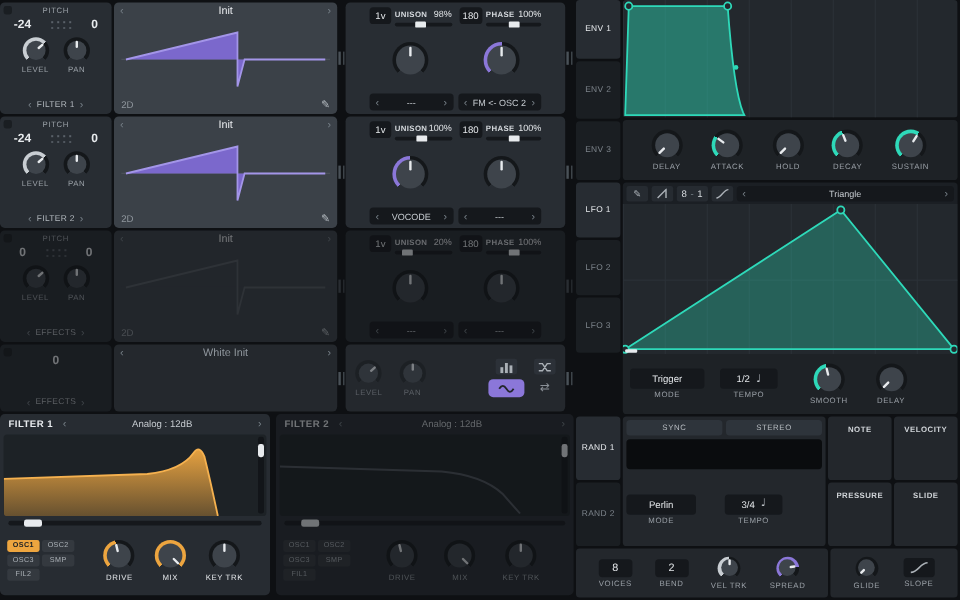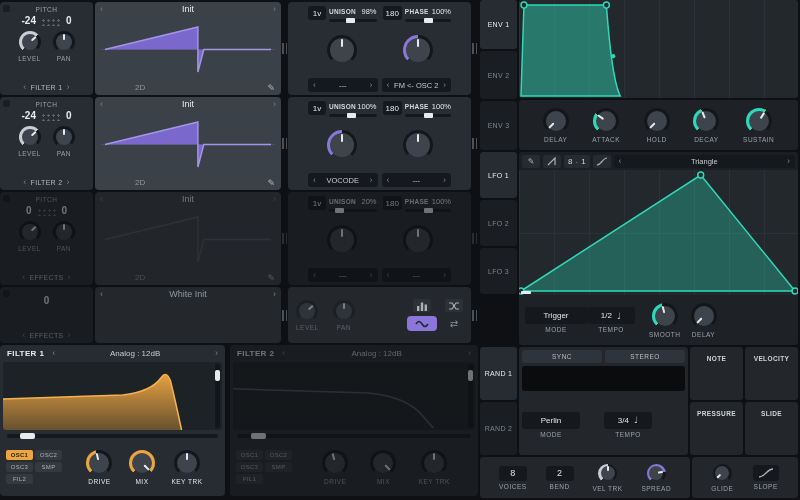--- a/index.html
+++ b/index.html
@@ -12,37 +12,37 @@
   #left{position:absolute;left:0;top:2px;width:478px;}
   #right{position:absolute;left:480px;top:0;width:318px;}
 
   
   .osc-row{display:flex;height:93px;margin-bottom:2px;align-items:stretch;}
   .osc-row.smp-row{height:56px;}
   .osc-side{width:93px;background:#282d33;border-radius:4px;display:flex;flex-direction:column;
             align-items:center;padding:4px 2px 3px;position:relative;}
   .mini-btn{position:absolute;left:3px;top:3px;width:7px;height:7px;background:#1a1e22;border-radius:2px;}
   .cap{font-size:6.5px;color:#9aa0a7;letter-spacing:.5px;}
-  .pitch-row{display:flex;align-items:flex-end;gap:4px;margin-top:2px;}
+  .pitch-row{display:flex;align-items:flex-start;gap:14px;margin-top:2px;}
   .pitch-val{font-size:10px;font-weight:bold;color:#e8ebee;}
   .dots{width:22px;height:9px;background-image:radial-gradient(circle,#5a6169 1px,transparent 1.3px);
         background-size:5px 5px;background-position:1px 1px;}
   .knob-row{display:flex;gap:12px;margin-top:5px;}
   .knob-stack{display:flex;flex-direction:column;align-items:center;gap:2px;}
   .routing{margin-top:auto;display:flex;align-items:center;gap:4px;font-size:7px;color:#b2b8be;letter-spacing:.3px;}
   .ar{color:#778088;font-size:9px;line-height:1;}
 
   .osc-wave{flex:1;background:#3b4148;border-radius:4px;margin-left:2px;position:relative;overflow:hidden;}
   .smp-row .osc-wave{background:#24282d;}
   .wave-header{position:absolute;top:2px;left:0;right:0;display:flex;justify-content:space-between;
                align-items:center;padding:0 5px;z-index:2;}
   .wave-name{font-size:9px;color:#e8ebee;}
   .smp-row .wave-name{color:#8f969d;}
   .wave-svg{position:absolute;left:6px;right:6px;top:16px;bottom:14px;width:calc(100% - 12px);height:calc(100% - 30px);}
-  .wave-2d{position:absolute;bottom:3px;left:6px;font-size:8px;color:#8f969d;margin-left:34px;}
+  .wave-2d{position:absolute;bottom:3px;left:6px;font-size:8px;color:#8f969d;}
   .wave-pencil{position:absolute;bottom:2px;right:6px;font-size:9px;color:#b2b8be;font-family:"DejaVu Sans",sans-serif;}
 
   .sash{width:7px;display:flex;align-items:center;justify-content:center;}
   .sash i{width:1.5px;height:11px;background:#4a5158;margin:0 1px;display:block;}
 
   .osc-ctl{width:183px;background:#282d33;border-radius:4px;display:flex;flex-direction:column;padding:4px 20px 3px;}
   .ctl-top{display:flex;gap:6px;}
   .ug{flex:1;display:flex;align-items:flex-start;gap:3px;}
   .vbox{background:#15181c;border-radius:3px;color:#e3e6e9;display:flex;align-items:center;justify-content:center;}
   .vv{min-width:18px;height:14px;padding:0 3px;font-size:8px;}
@@ -121,21 +121,21 @@
   .lfo-header{height:18px;background:#1b1f24;border-radius:3px 3px 0 0;display:flex;align-items:center;gap:3px;padding:0 3px;}
   .icon-btn{width:18px;height:13px;background:#262b31;border-radius:2px;display:flex;align-items:center;
             justify-content:center;color:#aab0b6;font-size:8px;font-family:"DejaVu Sans",sans-serif;}
   .stepper{display:flex;align-items:center;gap:3px;background:#262b31;border-radius:2px;height:13px;
            padding:0 4px;font-size:8px;color:#d4d8dc;}
   .stepper .sep{color:#778088;}
   .flexdd{flex:1;height:13px;background:#15181c;}
   .lfo-graph{height:125px;border-radius:0;}
   .lfo-graph::before{content:"";position:absolute;left:0;right:0;top:50%;height:1px;background:#2b3137;}
   .phase-dash{position:absolute;left:2px;bottom:1px;width:10px;height:3px;background:#e8ebee;border-radius:1px;z-index:2;}
-  .lfo-ctl{flex:1;background:#1e2226;border-radius:0 0 3px 3px;display:flex;align-items:center;gap:0;padding:0 6px;}
+  .lfo-ctl{flex:1;background:#1e2226;border-radius:0 0 3px 3px;display:flex;align-items:center;gap:13px;padding:0 6px;}
   .stack{display:flex;flex-direction:column;align-items:center;gap:2px;}
   .wbox{width:62px;height:17px;font-size:8px;}
   .tbox{width:48px;height:17px;font-size:8px;gap:5px;}
   .note{font-family:"DejaVu Sans",sans-serif;font-size:9px;color:#c6cbd0;}
 
   #randrow{height:108px;}
   .rand{width:208px;display:flex;}
   .rand-main{flex:1;display:flex;flex-direction:column;background:#23272c;border-radius:3px;padding:3px;}
   .rand-btns{display:flex;gap:3px;}
   .chip{flex:1;height:13px;background:#2e343b;border-radius:3px;display:flex;align-items:center;justify-content:center;

